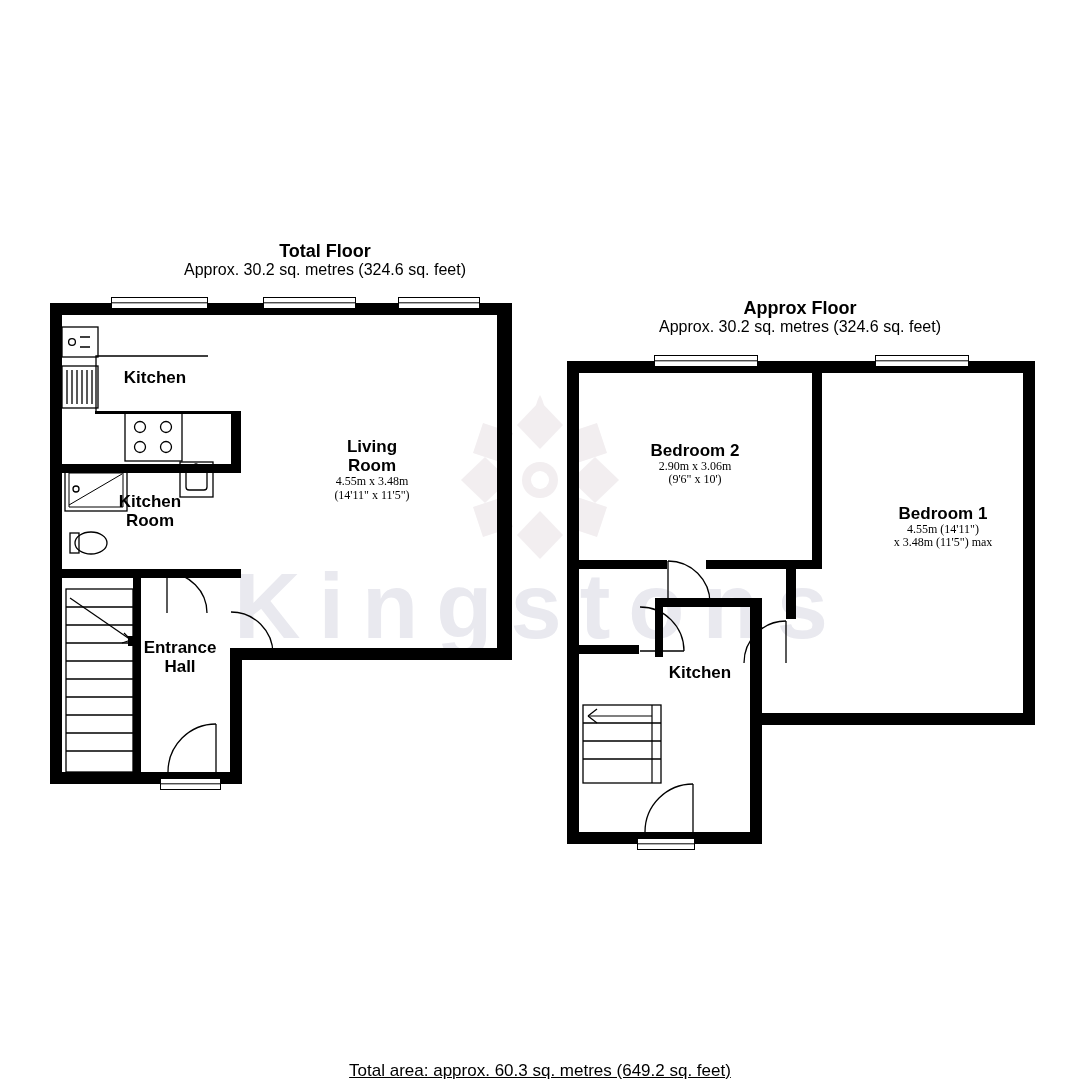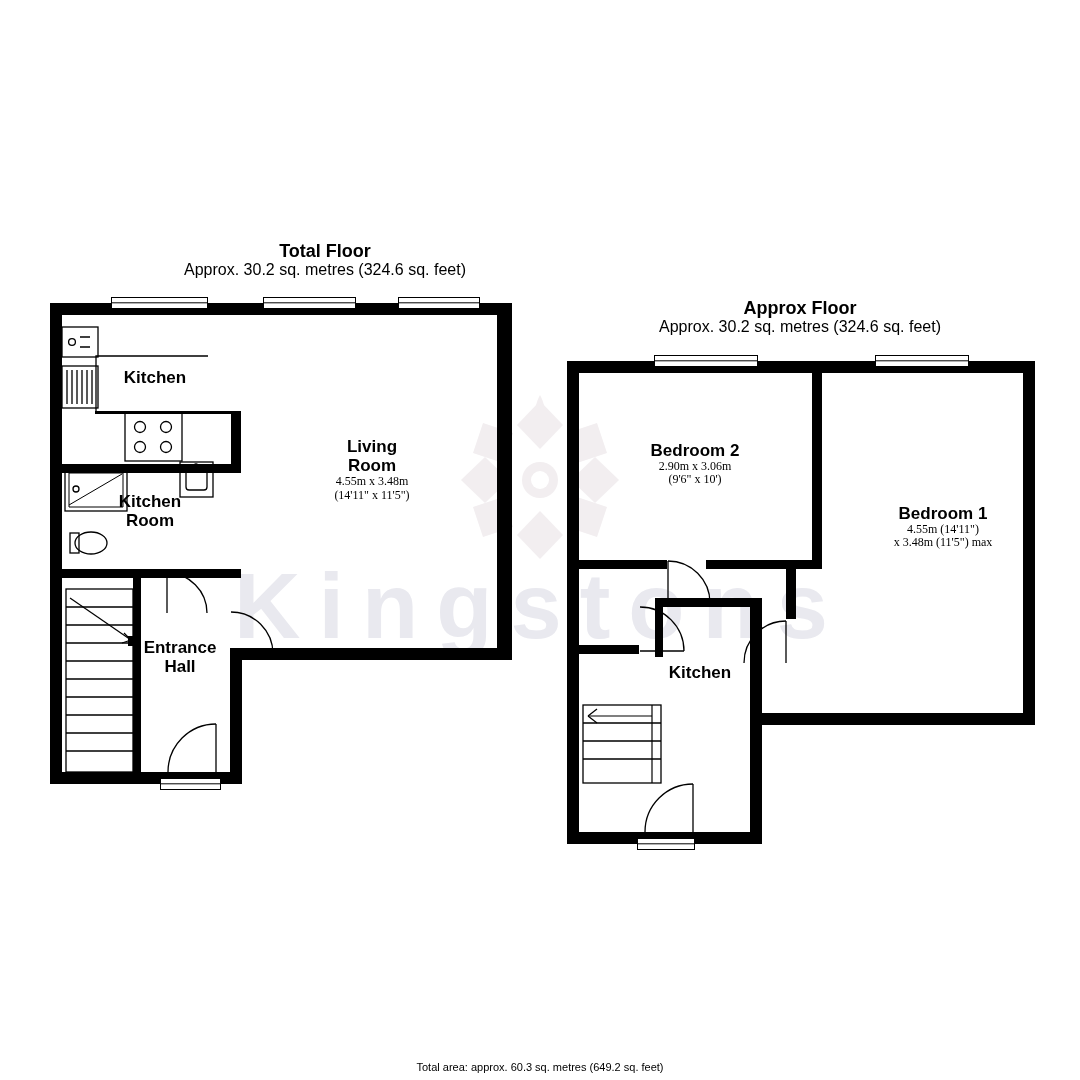--- a/index.html
+++ b/index.html
@@ -59,22 +59,23 @@
     text-align: center;
     font-size: 16px;
     z-index: 5;
   }
   .total-area {
     position: absolute;
     left: 0;
     top: 1061px;
     width: 1080px;
     text-align: center;
-    font-size: 11px;
+    font-size: 17px;
     z-index: 5;
+    text-decoration: underline;
   }
 
   
   .room-label {
     position: absolute;
     text-align: center;
     z-index: 6;
     line-height: 1.12;
   }
   .room-label .name {

